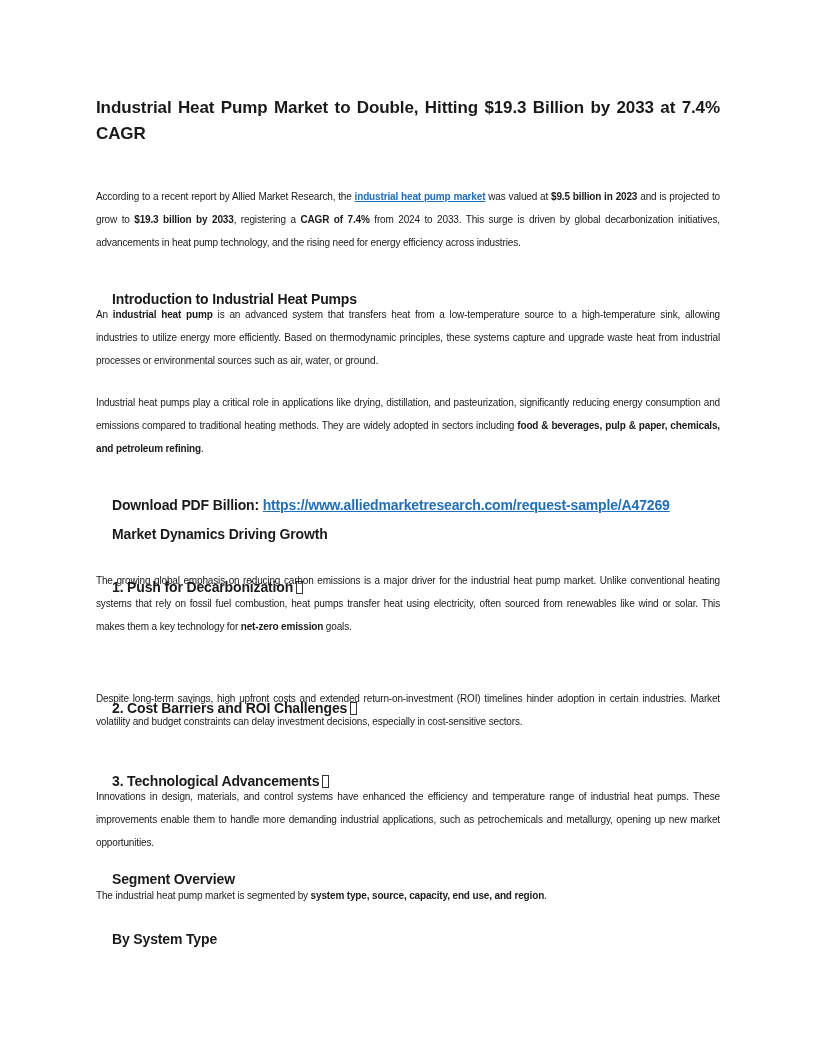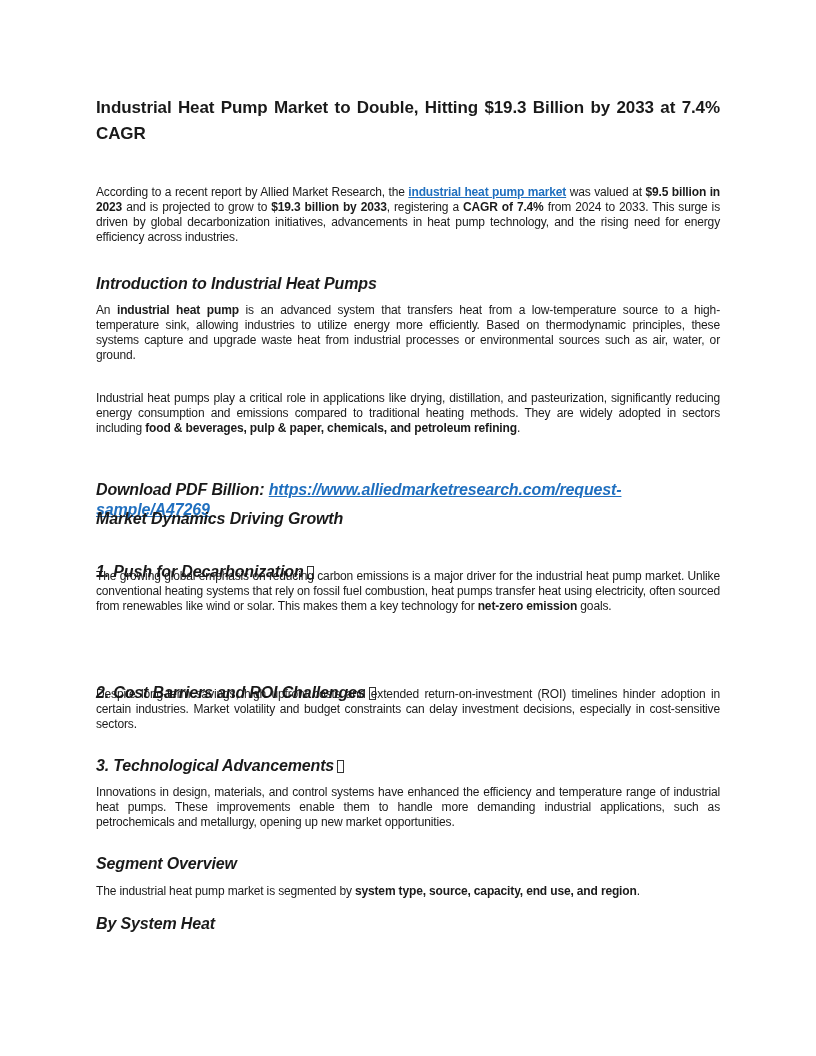--- a/index.html
+++ b/index.html
@@ -3,25 +3,25 @@
 <meta charset="utf-8">
 <style>
   html, body { margin: 0; padding: 0; background: #ffffff; }
   body { width: 816px; height: 1056px; position: relative; overflow: hidden;
          font-family: "Liberation Sans", "DejaVu Sans", sans-serif; color: #1a1a1a; }
   .page { position: absolute; left: 96px; top: 0; width: 624px; }
   .title { position: absolute; top: 95px; left: 0; width: 624px;
            font-size: 17px; font-weight: bold; line-height: 26px; margin: 0;
            text-align: justify; text-align-last: left; letter-spacing: -0.1px; }
   .para { position: absolute; left: 0; width: 624px; margin: 0;
-          font-size: 12px; line-height: 15px; text-align: justify; text-align-last: left;
+          font-size: 10px; line-height: 23px; text-align: justify; text-align-last: left;
           letter-spacing: -0.15px; }
   .para b { font-weight: bold; }
-  .heading { position: absolute; left: 0; margin: 0; font-size: 16px; font-weight: bold;
-             line-height: 19.6px; letter-spacing: -0.15px; font-style: italic; }
+  .heading { position: absolute; left: 0; margin: 16px; font-size: 14px; font-weight: bold;
+             line-height: 19.6px; letter-spacing: -0.15px; }
   a.link { color: #1f6fbf; font-weight: bold; text-decoration: underline; }
   .glyph-box { display: inline-block; width: 7px; height: 13px; border: 1px solid #333;
                vertical-align: -2px; margin-left: 3px; box-sizing: border-box; }
 </style>
 </head>
 <body>
 
 <div class="page">
 
   <h1 class="title">Industrial Heat Pump Market to Double, Hitting $19.3 Billion by 2033 at 7.4% CAGR</h1>
@@ -47,15 +47,15 @@
   <p class="para" style="top:687px">Despite long-term savings, high upfront costs and extended return-on-investment (ROI) timelines hinder adoption in certain industries. Market volatility and budget constraints can delay investment decisions, especially in cost-sensitive sectors.</p>
 
   <p class="heading" style="top:756px"><span>3. Technological Advancements</span><span class="glyph-box"></span></p>
 
   <p class="para" style="top:785px">Innovations in design, materials, and control systems have enhanced the efficiency and temperature range of industrial heat pumps. These improvements enable them to handle more demanding industrial applications, such as petrochemicals and metallurgy, opening up new market opportunities.</p>
 
   <p class="heading" style="top:854px">Segment Overview</p>
 
   <p class="para" style="top:884px"><span>The industrial heat pump market is segmented by </span><b>system type, source, capacity, end use, and region</b><span>.</span></p>
 
-  <p class="heading" style="top:914px">By System Heat</p>
+  <p class="heading" style="top:914px">By System Type</p>
 
 </div>
 
 </body></html>

